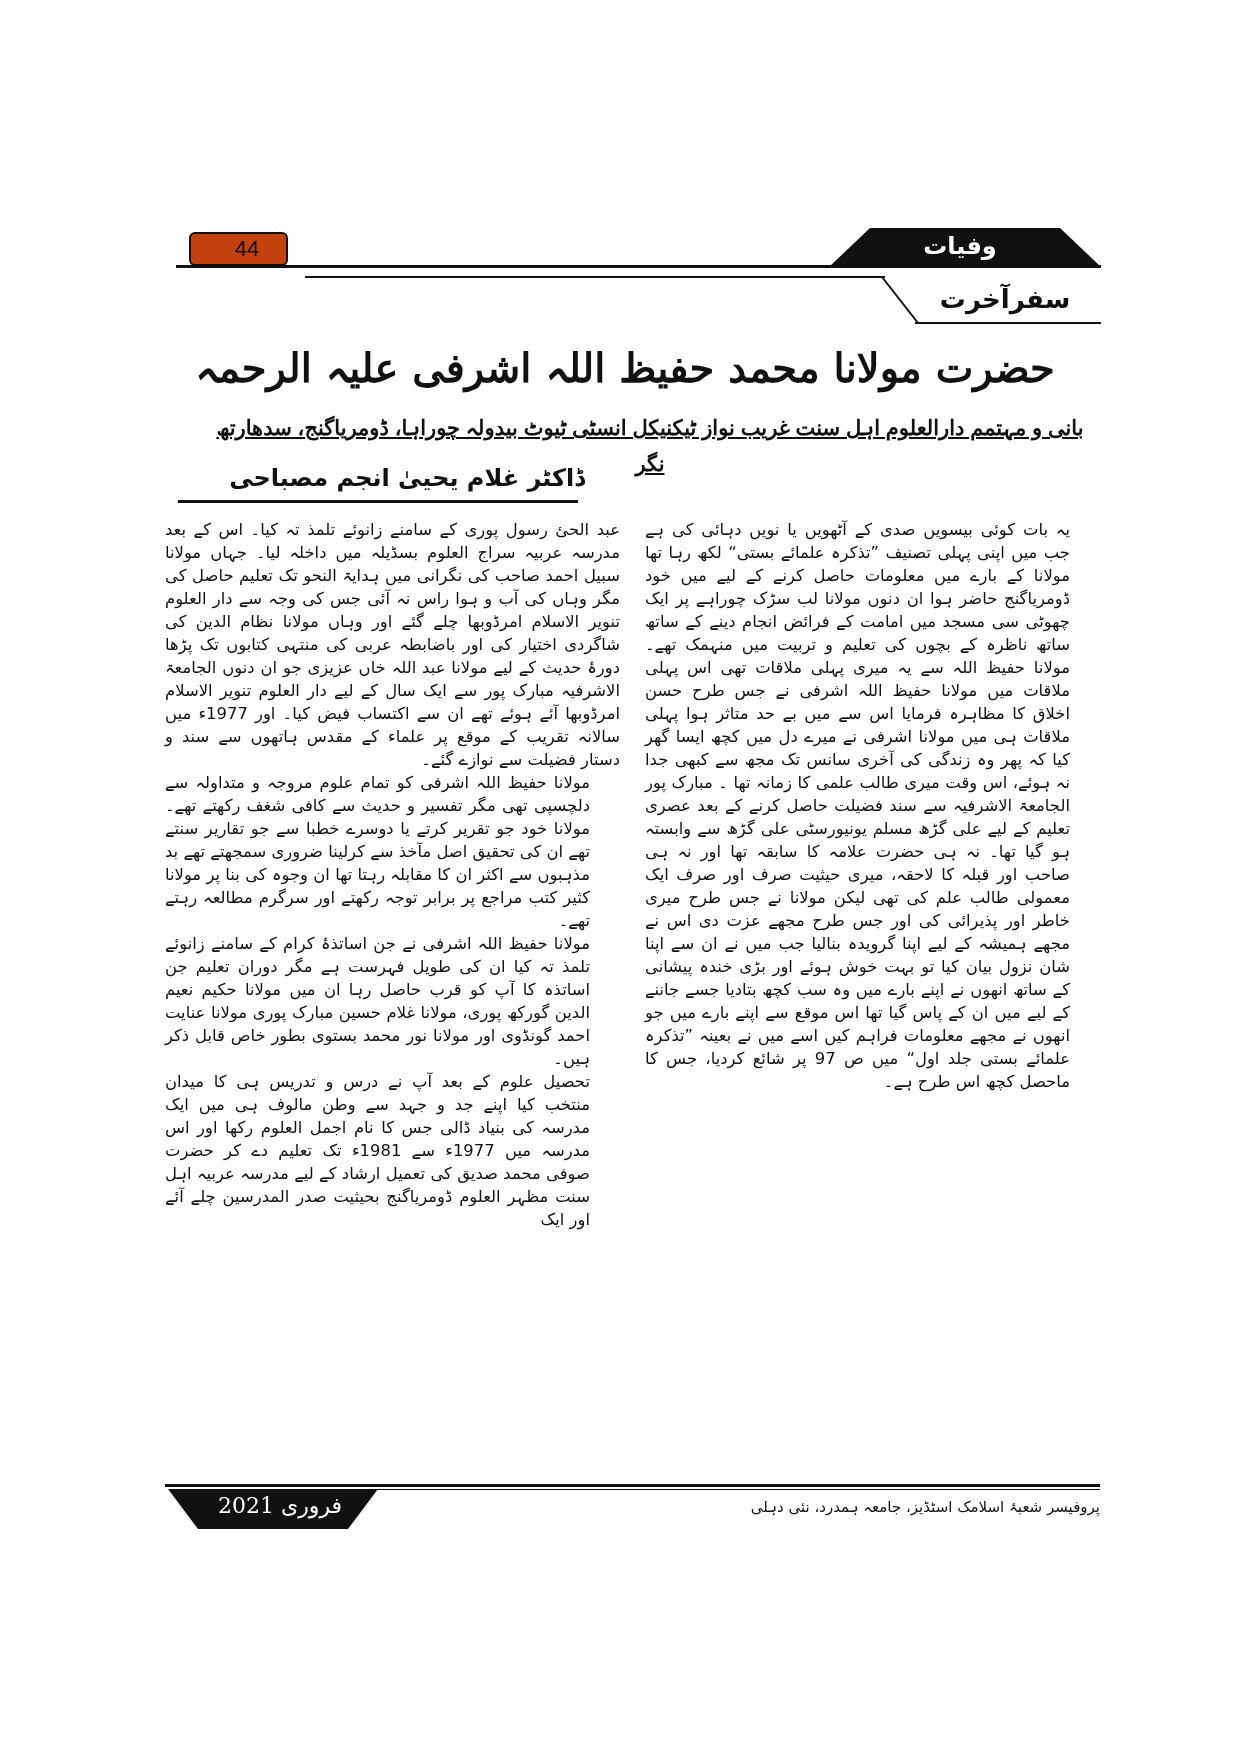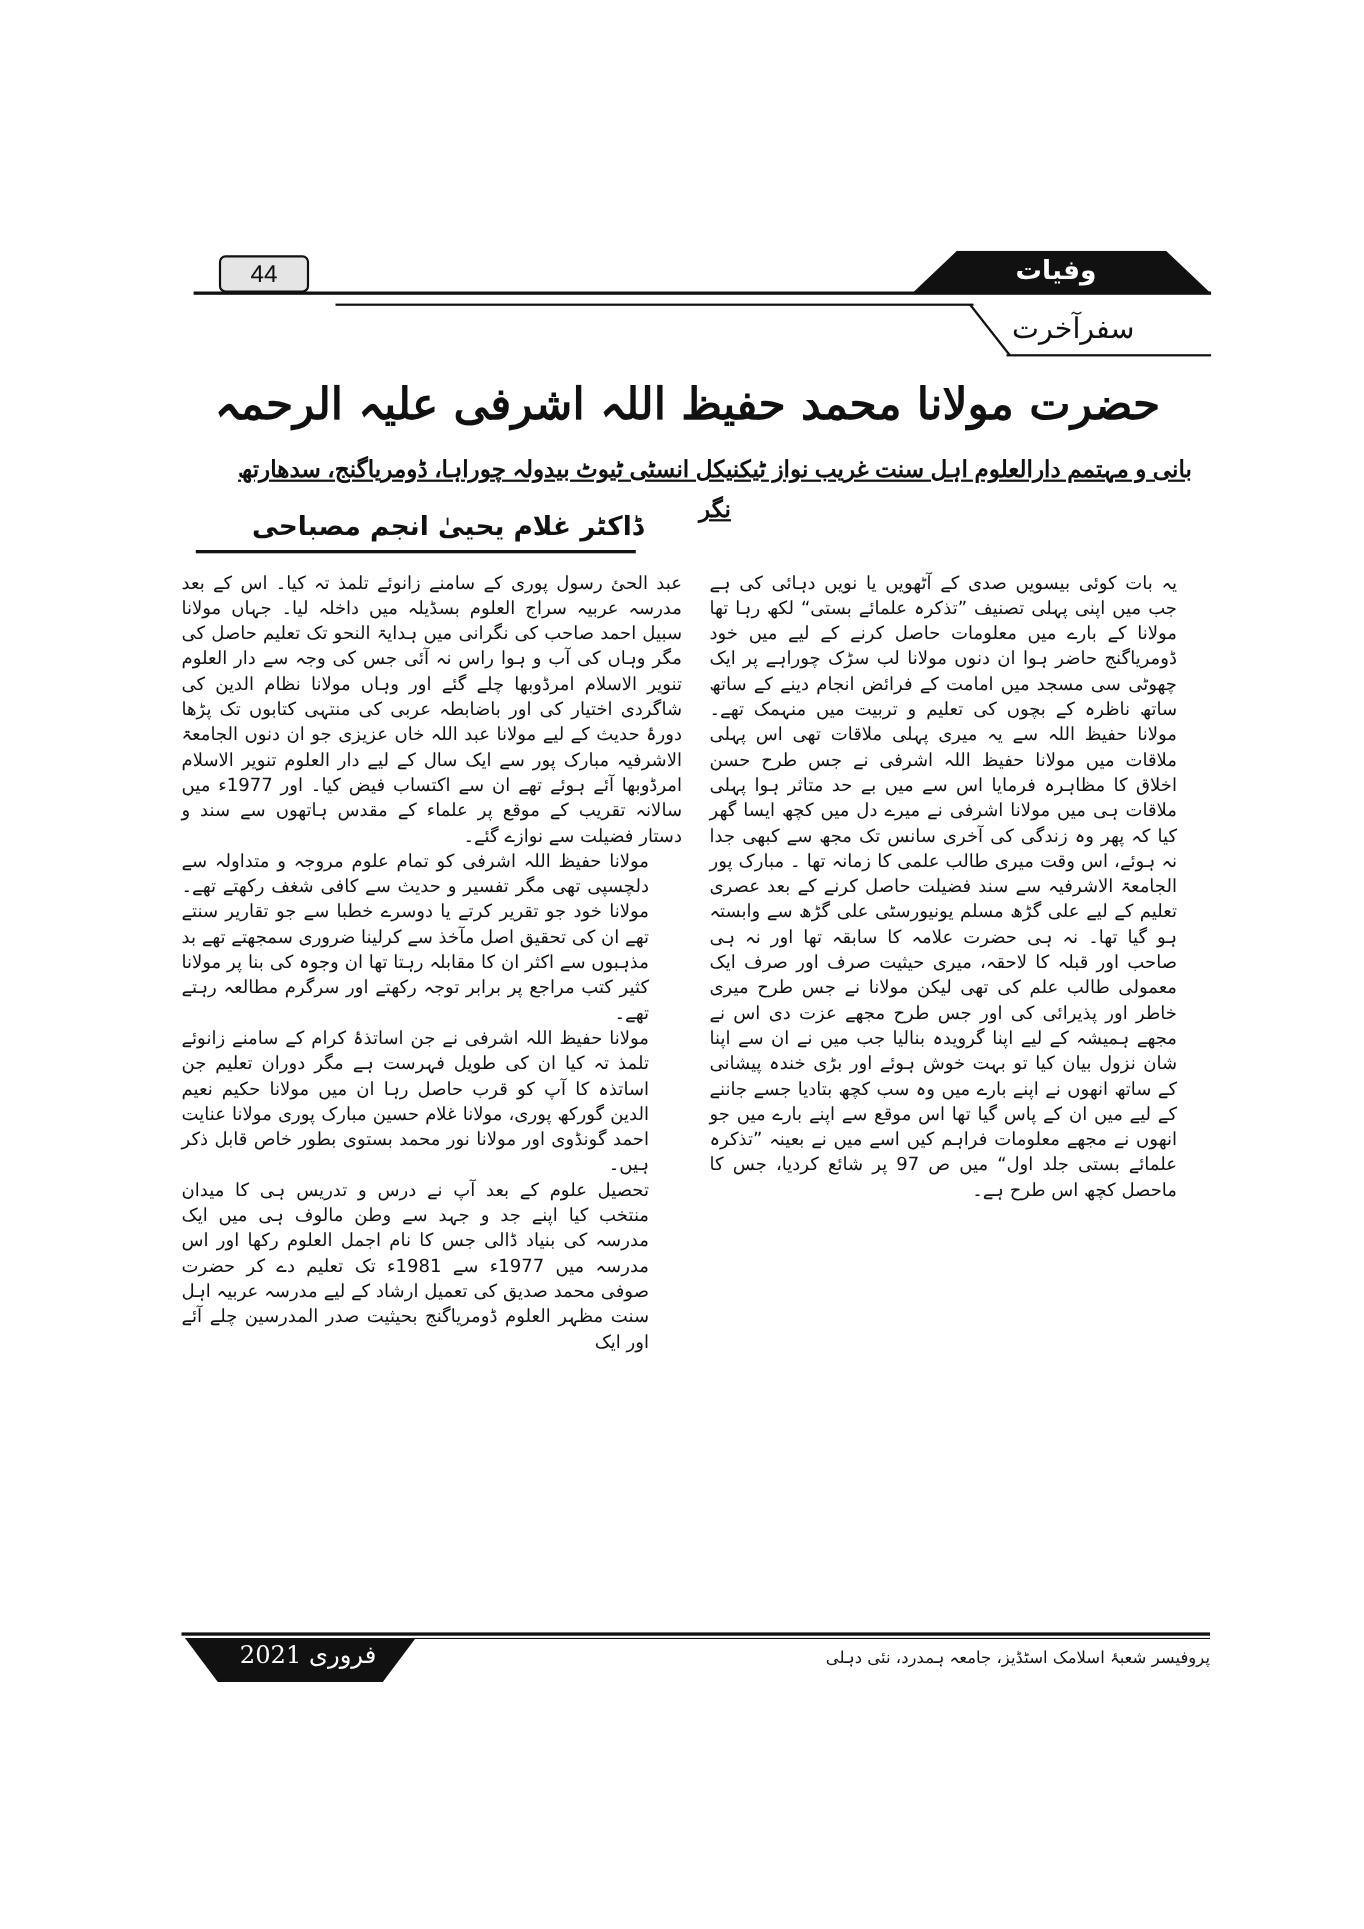--- a/index.html
+++ b/index.html
@@ -1,32 +1,32 @@
 <!DOCTYPE html>
 <html><head>
 <meta charset="utf-8">
 <style>
   html, body { margin: 0; padding: 0; background: #ffffff; }
   body { width: 1240px; height: 1754px; position: relative; overflow: hidden; color: #111; }
   .page { position: absolute; left: 0; top: 0; width: 1240px; height: 1754px; }
   .urdu { font-family: "DejaVu Sans", sans-serif; direction: rtl; }
 
   
-  .pagenum-box { position: absolute; left: 199px; top: 232px; width: 78px; height: 30px;
+  .pagenum-box { position: absolute; left: 189px; top: 232px; width: 78px; height: 30px;
     border: 2px solid #111; border-radius: 6px; text-align: center; line-height: 30px;
-    font-family: "Liberation Sans", sans-serif; font-size: 22px; background: #e5e5e5; }
+    font-family: "Liberation Sans", sans-serif; font-size: 22px; background: #c2410c; padding-left: 17px; }
   .rule-top { position: absolute; left: 176px; top: 265px; width: 925px; height: 3px; background: #111; }
   .cat-tab { position: absolute; left: 830px; top: 228px; width: 270px; height: 36px; }
   .cat-tab svg { position: absolute; left: 0; top: 0; }
   .cat-label { position: absolute; left: 860px; top: 229px; width: 200px; text-align: center;
     color: #fff; font-size: 24px; font-weight: bold; letter-spacing: 10px; line-height: 34px; }
   .sub-line { position: absolute; left: 305px; top: 276px; width: 580px; height: 2px; background: #111; }
   .sub-slash { position: absolute; left: 880px; top: 276px; }
-  .sub-label { position: absolute; left: 920px; top: 282px; width: 170px; text-align: left;
-    font-size: 26px; font-weight: normal; line-height: 34px; }
+  .sub-label { position: absolute; left: 920px; top: 282px; width: 170px; text-align: center;
+    font-size: 26px; font-weight: bold; line-height: 34px; }
   .sub-rule { position: absolute; left: 915px; top: 322px; width: 186px; height: 2px; background: #111; }
 
   
   .title { position: absolute; left: 150px; top: 338px; width: 950px; text-align: center;
     font-family: "DejaVu Serif", serif; font-size: 40px; font-weight: bold; line-height: 60px; }
   .subtitle { position: absolute; left: 200px; top: 410px; width: 900px; text-align: center;
     font-family: Liberation Sans, sans-serif; font-size: 21px; font-weight: bold; line-height: 36px;
     text-decoration: underline; }
   .author { position: absolute; left: 165px; top: 460px; width: 420px; text-align: right;
     font-size: 24px; font-weight: bold; line-height: 36px; }

